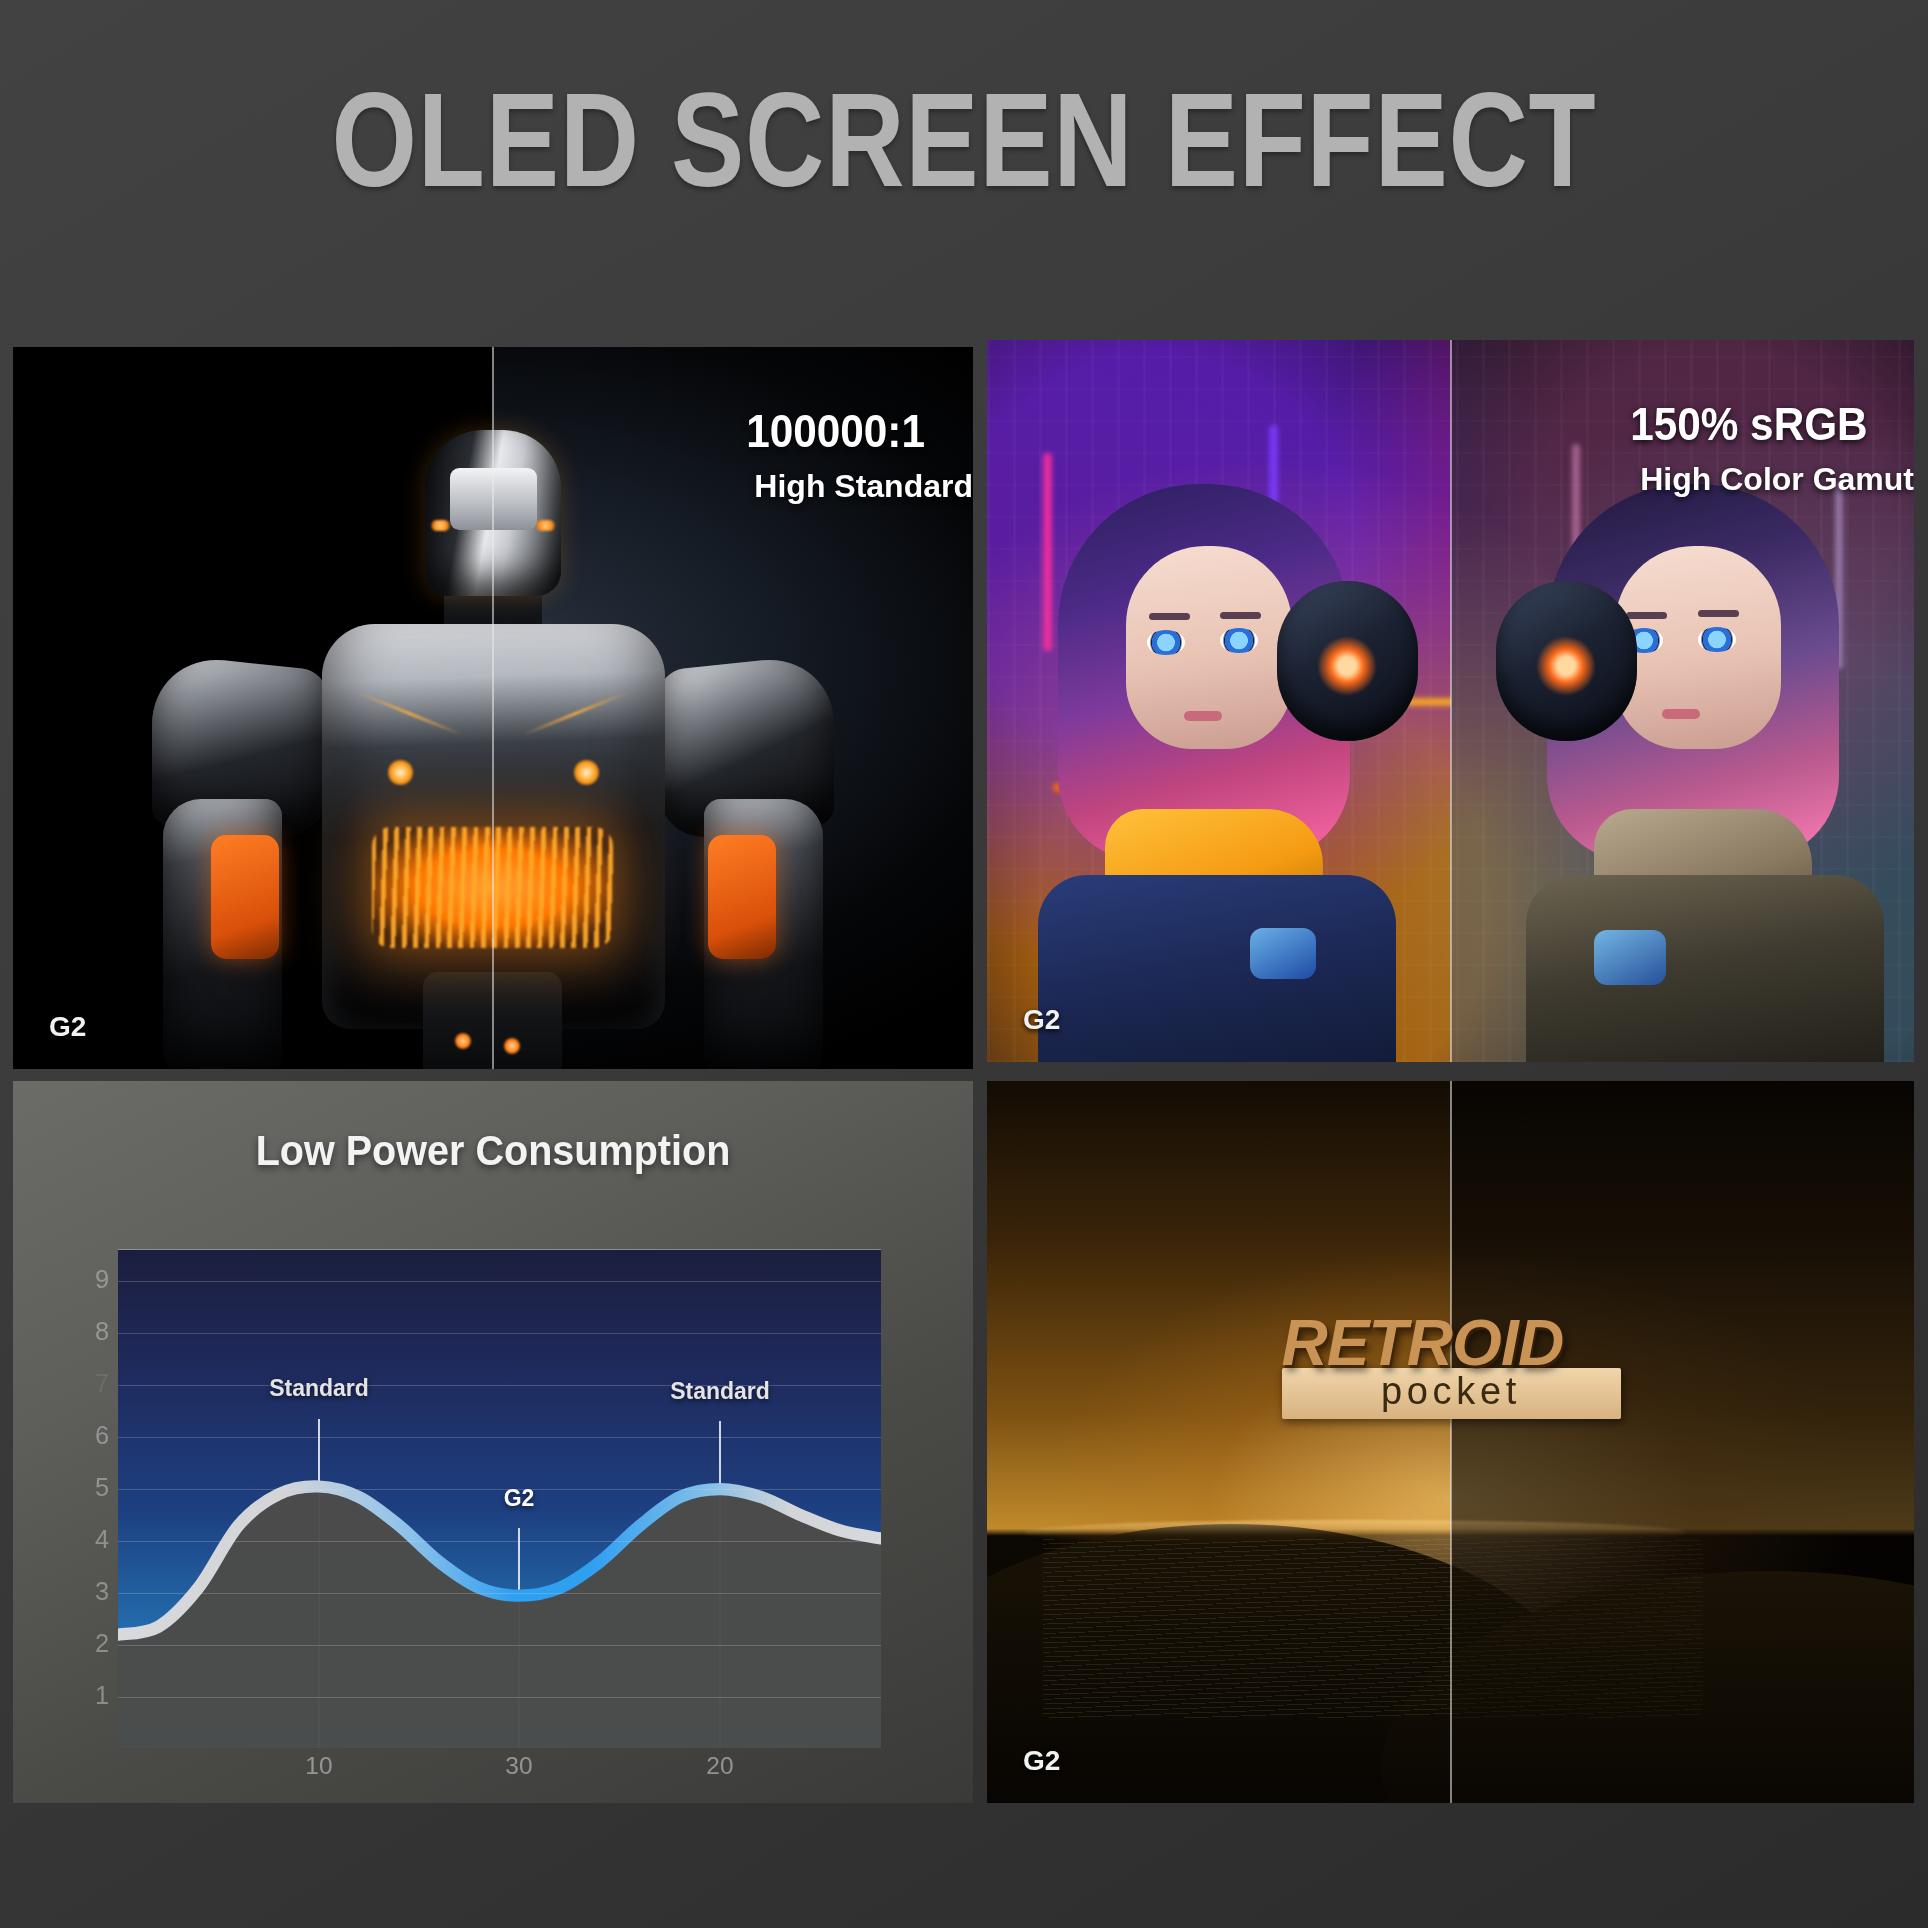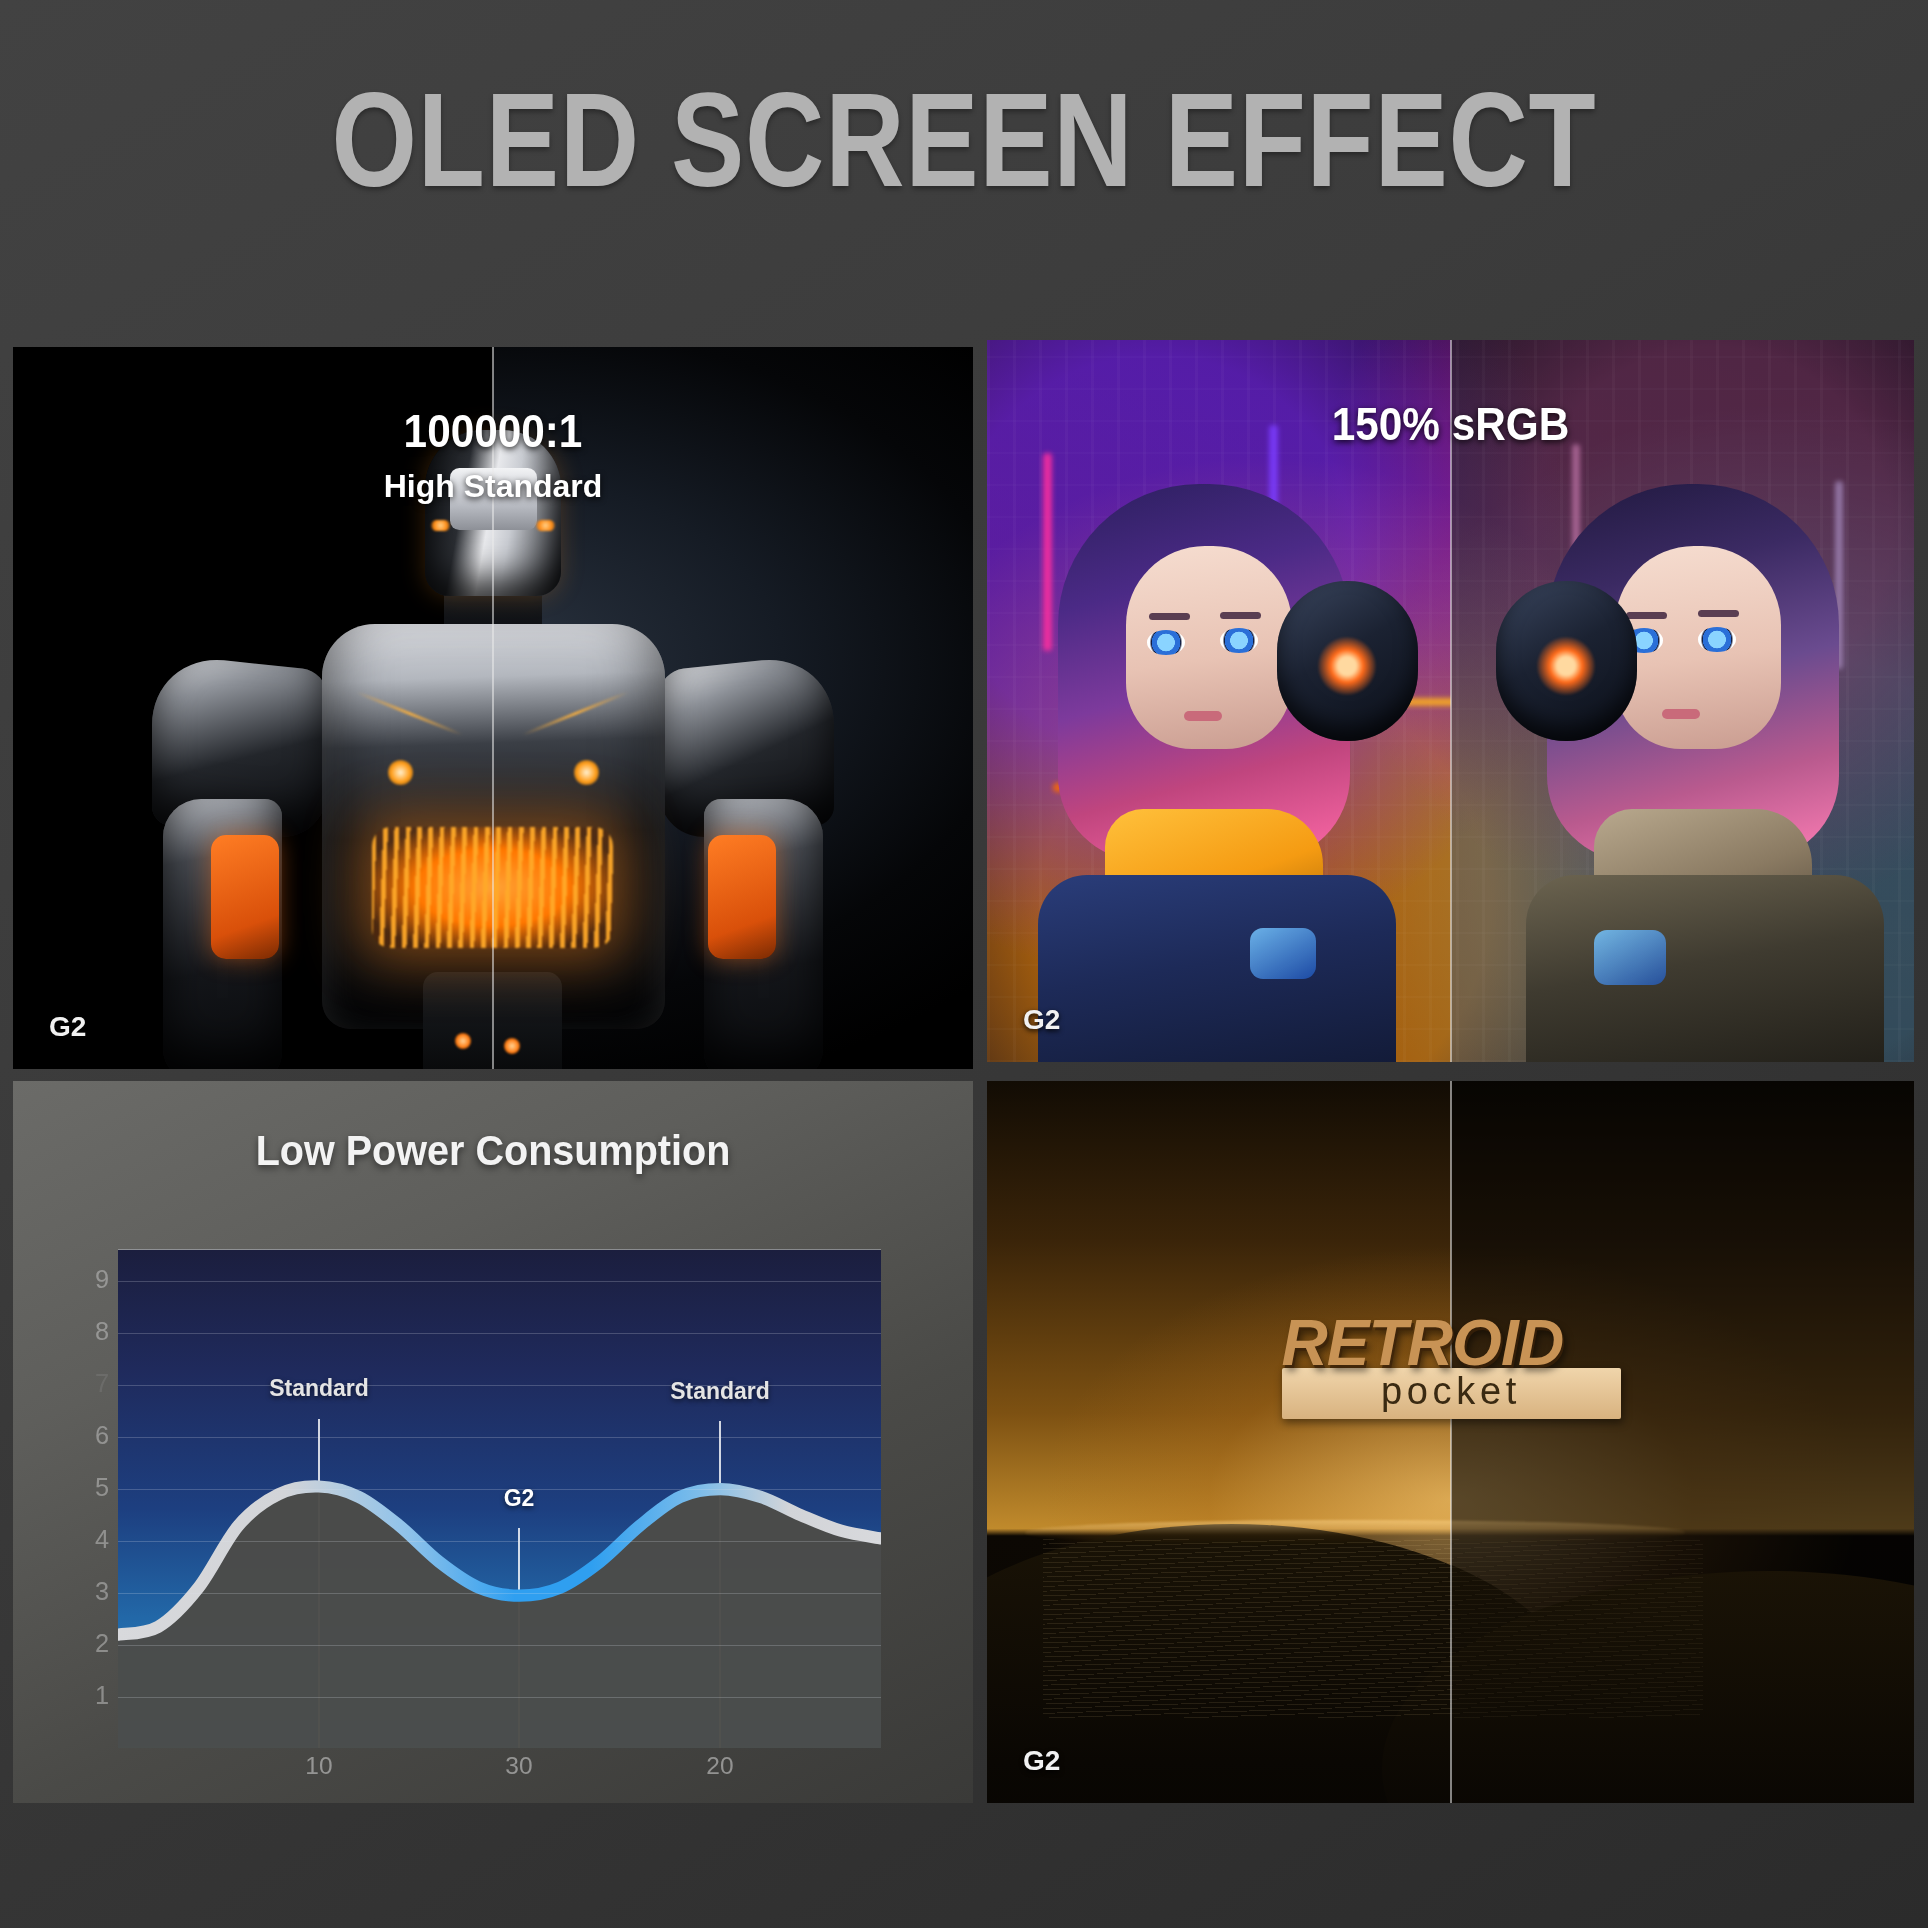--- a/index.html
+++ b/index.html
@@ -37,21 +37,21 @@
   #p-bright    { left:987px; top:1081px; width:927px;  height:722px; }
 
   .split-line {
     position:absolute; top:0; bottom:0; left:50%;
     width:1.9px; margin-left:-0.9px;
     background:rgba(235,235,235,0.55);
     z-index:9; pointer-events:none;
   }
   .panel-caption {
     position:absolute; left:0; width:100%; z-index:12;
-    text-align:center; pointer-events:none;
+    text-align:right; pointer-events:none;
   }
   .cap-big {
     font-size:47px; font-weight:bold; color:#fff;
     font-family:"Liberation Sans Narrow","Liberation Sans",sans-serif;
     transform:scaleX(0.9); letter-spacing:0px;
     text-shadow:0 1.9px 6.6px rgba(0,0,0,0.85);
   }
   .cap-sub {
     margin-top:10.4px;
     font-size:32px; font-weight:bold; color:#fff;
@@ -421,20 +421,21 @@
             </div>
           <div class="g-scarf alt"></div>
           <div class="g-jacket alt"></div>
           <div class="g-patch" style="left:90px;top:471px;width:72px;height:55px"></div>
         </div>
       </div>
     </div>
     <div class="split-line"></div>
     <div class="panel-caption" style="top:56px">
       <div class="cap-big">150% sRGB</div>
+      <div class="cap-sub">High Color Gamut</div>
     </div>
     <div class="g2-tag">G2</div>
   </div>
 
   <div class="panel" id="p-power">
     <div class="power-bg"></div>
     <div class="chart-title">Low Power Consumption</div>
 
     <div class="chart-area">
       <div class="y-labels" id="y-labels">

